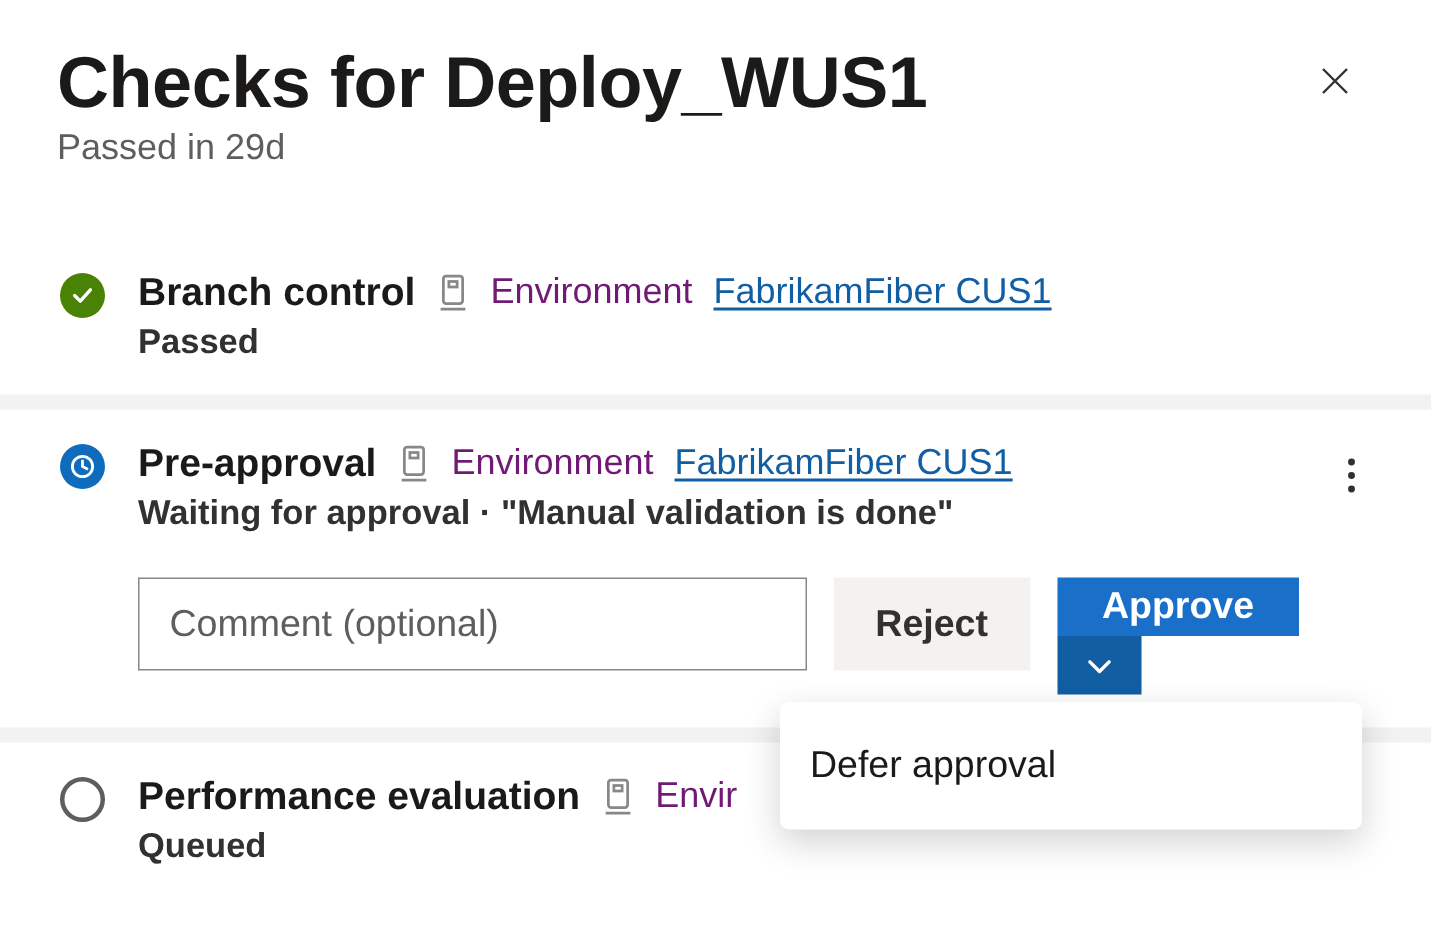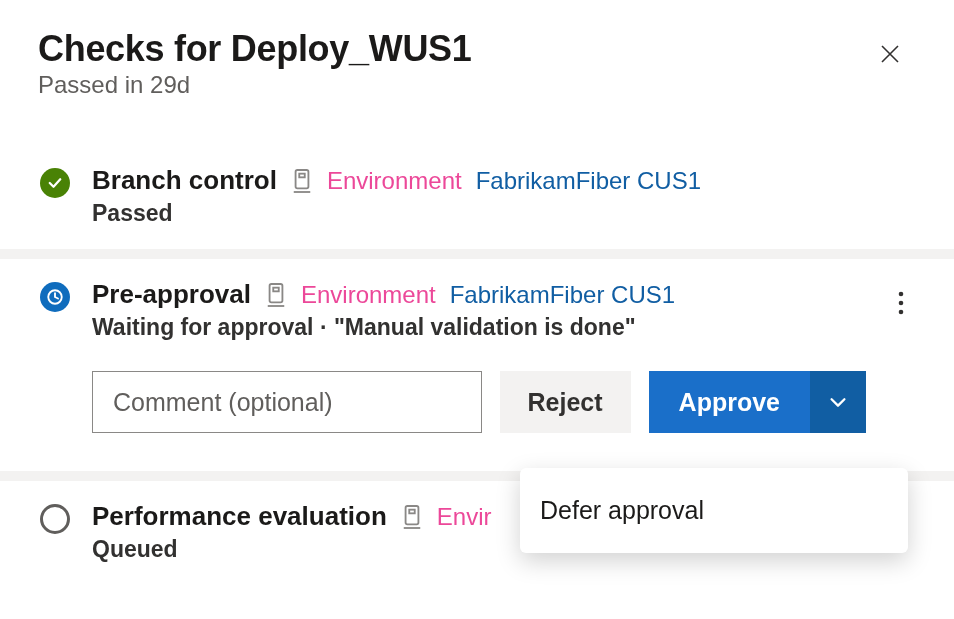--- a/index.html
+++ b/index.html
@@ -1,52 +1,52 @@
 <!DOCTYPE html>
 <html><head>
 <meta charset="utf-8">
 <style>
   * { box-sizing: border-box; margin: 0; padding: 0; }
   html, body { width: 954px; height: 619px; font-family: "Segoe UI", -apple-system, BlinkMacSystemFont, sans-serif; background: #fff; color: #1b1a19; }
   .panel { width: 954px; height: 619px; position: relative; }
   .header { padding: 28px 38px 16px 38px; display: flex; align-items: flex-start; }
   .header-text { flex: 1; }
-  .title { font-size: 36px; font-weight: 700; line-height: 1.15; letter-spacing: -0.3px; }
+  .title { font-size: 48px; font-weight: 700; line-height: 1.15; letter-spacing: -0.3px; }
   .subtitle { font-size: 24px; color: #605e5c; font-weight: 400; margin-top: 2px; }
   .close-btn { font-size: 22px; padding: 6px 10px; cursor: pointer; color: #323130; margin-top: 8px; margin-right: 4px; }
   .check { padding: 20px 38px 22px 38px; }
   .check-header-row { display: flex; align-items: flex-start; gap: 20px; }
   .status-col { width: 34px; display:flex; justify-content:center; padding-top: 3px;}
   .status-icon { width: 30px; height: 30px; border-radius: 50%; display:flex; align-items:center; justify-content:center; }
   .status-success { background:#498205; }
   .status-waiting { background:#0f6cbd; }
   .status-queued { width:30px; height:30px; border:3px solid #605e5c; border-radius:50%; background:transparent; }
   .status-success svg { width:18px; height:18px; }
   .status-waiting svg { width:18px; height:18px; }
   .check-body { flex:1; }
   .check-line1 { display:flex; align-items:center; gap:14px; flex-wrap:wrap; }
   .check-name { font-size:26px; font-weight:700; }
   .env-icon { color:#8a8886; display:inline-flex;}
   .env-icon svg{ width:22px; height:26px; }
-  .env-label { font-size:24px; color:#ec4899; font-weight:400; }
-  .env-link { font-size:24px; color:#115ea3; text-underline-offset:3px; cursor:pointer; }
+  .env-label { font-size:24px; color:#701a75; font-weight:400; }
+  .env-link { font-size:24px; color:#115ea3; text-decoration:underline; text-underline-offset:3px; cursor:pointer; }
   .check-line2 { font-size:23px; color:#323130; font-weight:700; margin-top:4px; }
   .more-col { width:30px; display:flex; justify-content:center; padding-top:6px; }
   .more-btn { cursor:pointer; padding:6px; }
   .more-btn svg{ width:6px; height:24px; }
   .divider { height:10px; background:#f3f2f1; }
   .action-row { display:flex; gap:18px; margin-top:30px; align-items:stretch; padding-left:0px; }
   .comment-input {
     flex:1; height:62px; border:1.5px solid #8a8886; font-size:25px; padding:16px 20px; color:#323130; background:#fff;
   }
   .comment-input::placeholder{ color:#605e5c; }
   .reject-btn {
     height:62px; padding:16px 28px; font-size:25px; font-weight:600; color:#323130; background:#f3f2f1; border:none; cursor:pointer;
   }
-  .approve-wrap{ display:flex; height:78px; }
+  .approve-wrap{ display:flex; height:78px;flex-direction:column; }
   .approve-btn{
     height:62px; padding:0 30px; font-size:25px; font-weight:700; color:#fff; background:#1a6fc9; border:none; cursor:pointer;
   }
   .approve-chevron{
     height:62px; width:56px; background:#115ea3; color:#fff; display:flex; align-items:center; justify-content:center; cursor:pointer;
   }
   .approve-chevron svg{ width:22px; height:22px; }
   .dropdown{
     position:absolute; left:520px; top:468px; width:388px; background:#fff; border-radius:6px;
     box-shadow:0 8px 24px rgba(0,0,0,0.18); padding:20px 0; z-index:10;

